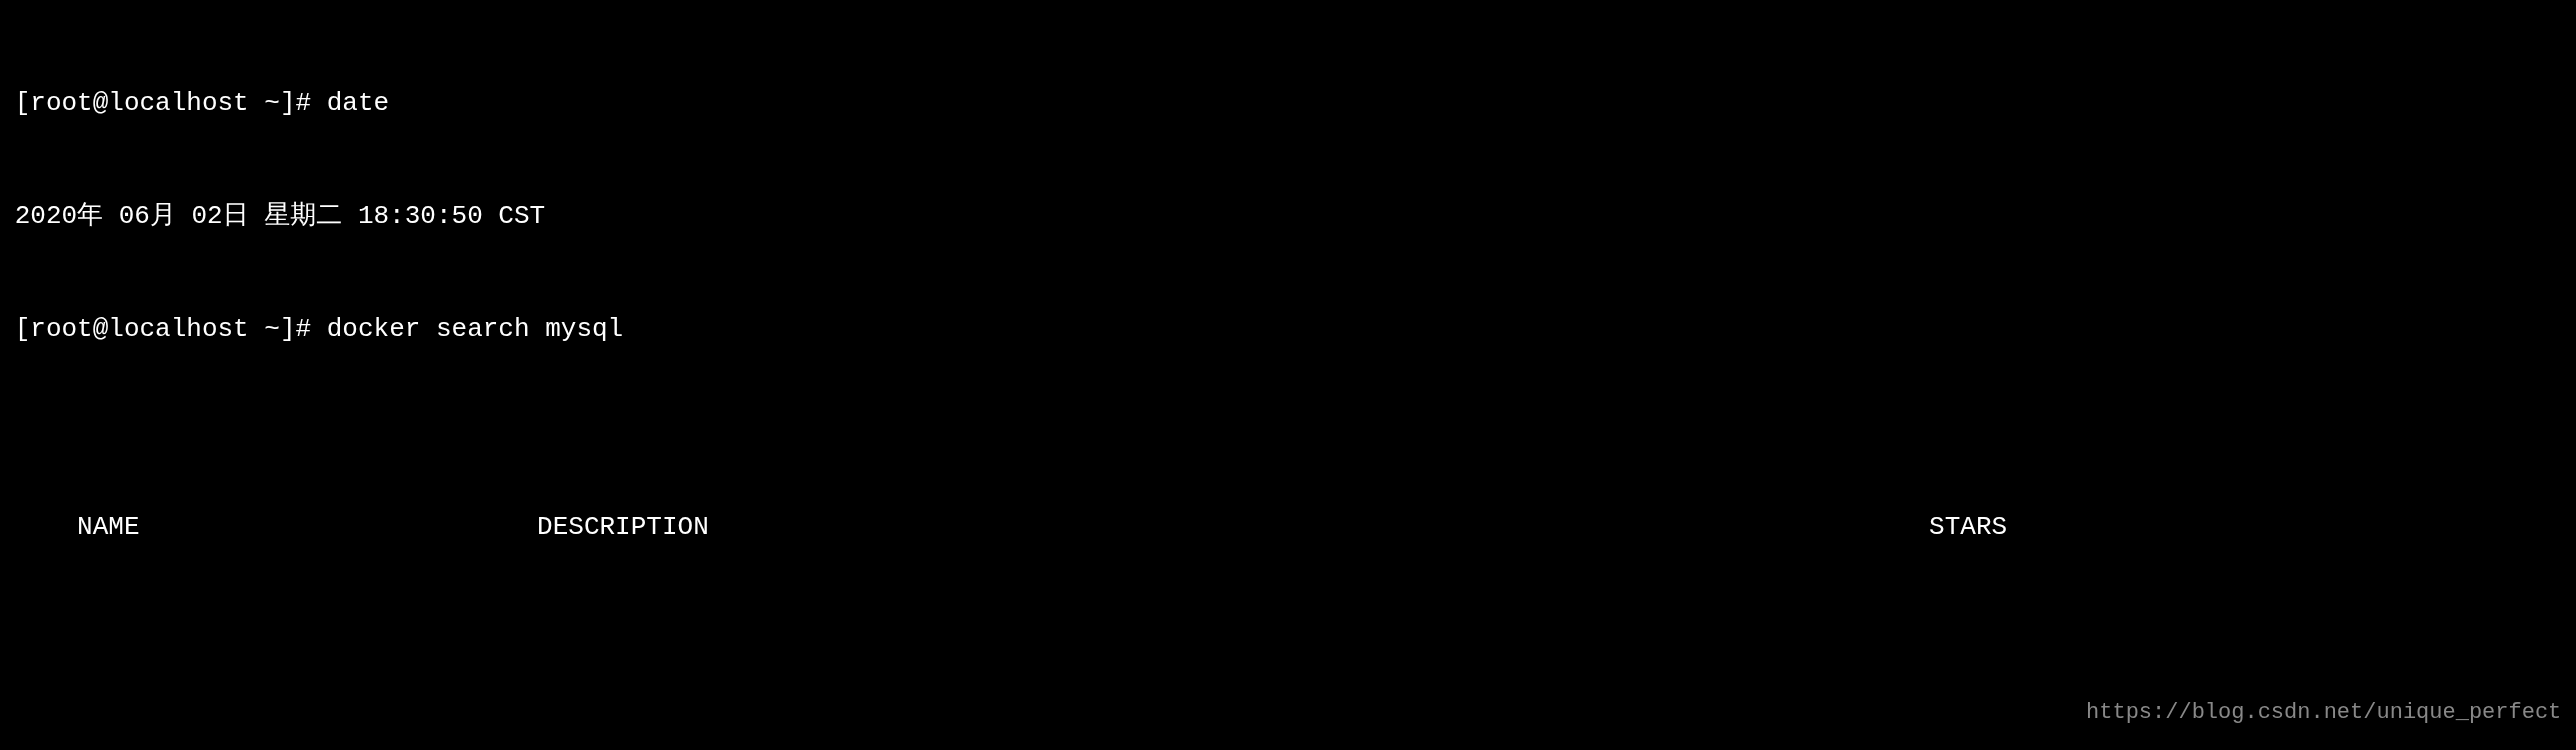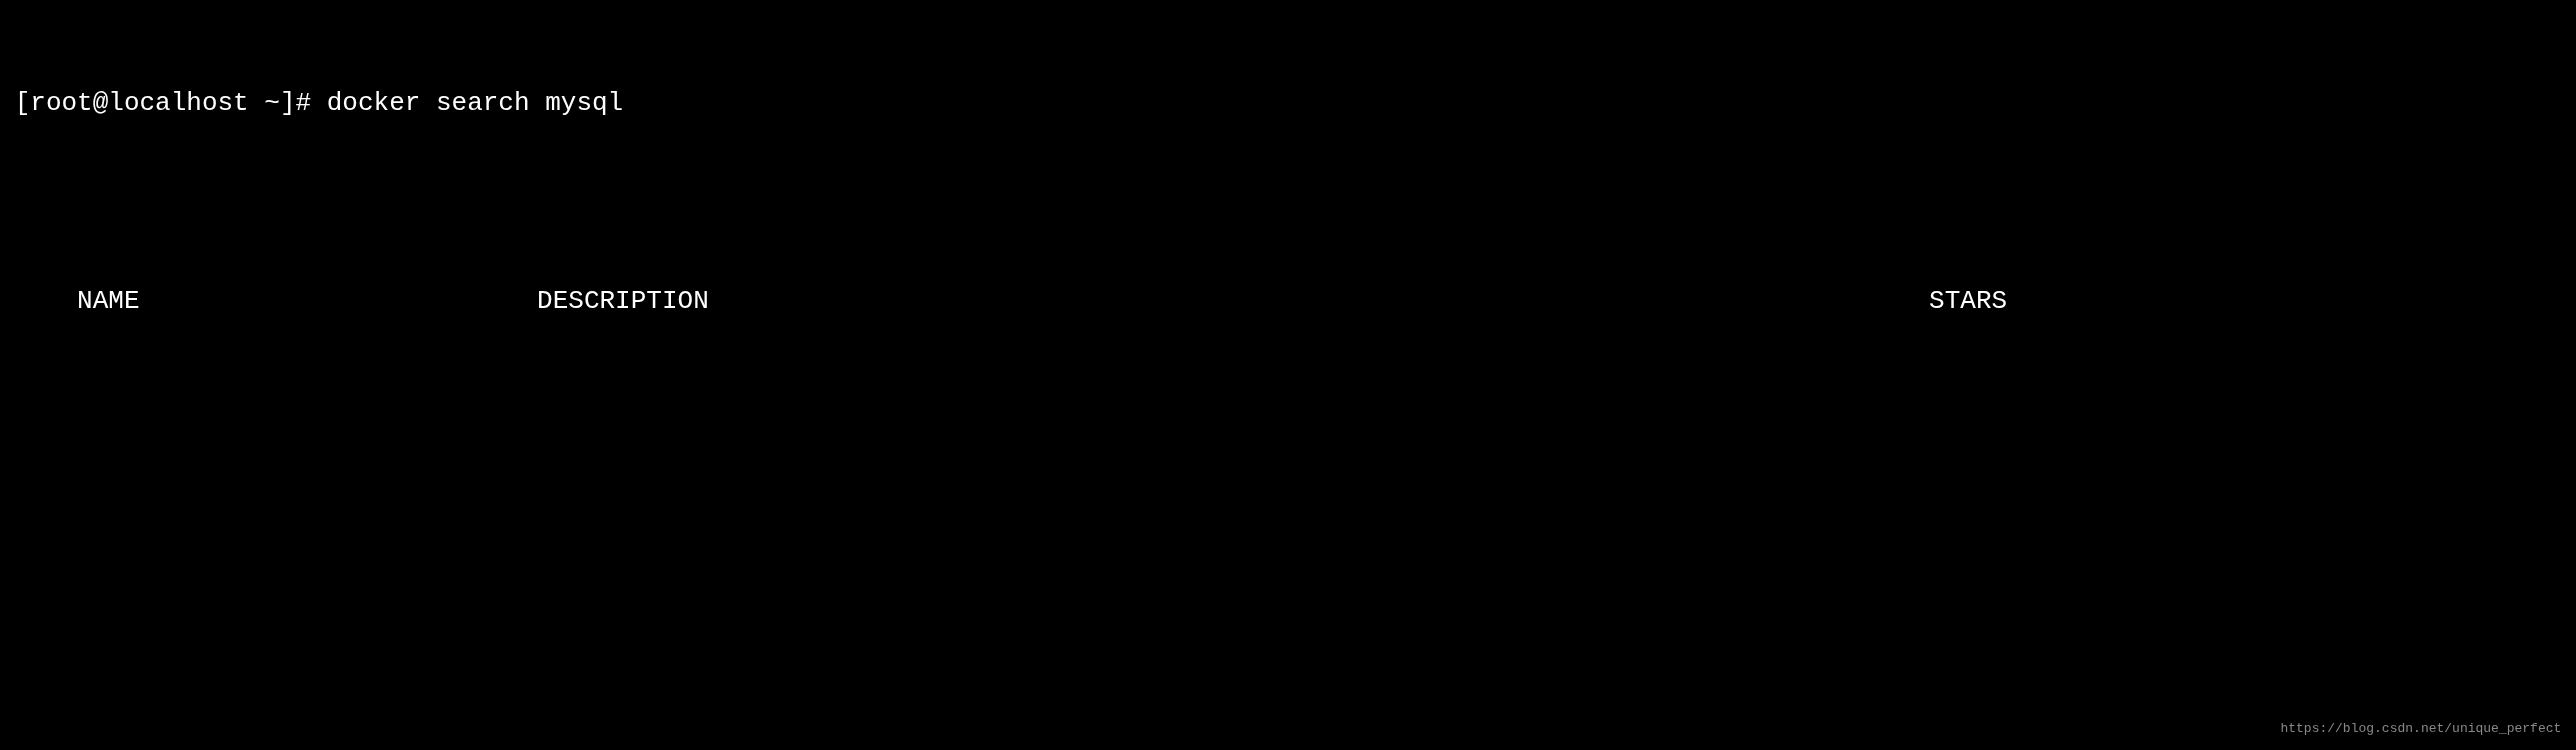--- a/index.html
+++ b/index.html
@@ -25,23 +25,23 @@
       white-space: pre;
       font-family: 'Courier New', Courier, monospace;
     }
 
     .line {
       display: block;
     }
 
     .watermark {
       position: absolute;
-      bottom: 12px;
+      bottom: 22px;
       right: 14.7px;
-      font-size: 13px;
+      font-size: 22px;
       color: #888888;
       font-family: 'Courier New', Courier, monospace;
     }
 
     .col-name {
       display: inline-block;
       width: 460px;
       margin-top: 48px;
     }
     .col-desc {
@@ -52,20 +52,22 @@
     .col-stars {
       display: inline-block;
       width: 184px;
       margin-left: 12px;
     }
   </style>
 </head>
 <body>
 
 <div class="terminal-content">
+  <span class="line">[root@localhost ~]# date</span>
+  <span class="line">2020年 06月 02日 星期二 18:30:50 CST</span>
   <span class="line">[root@localhost ~]# docker search mysql</span>
   <span class="line">
     <span class="col-name">NAME</span><span class="col-desc">DESCRIPTION</span><span class="col-stars">STARS</span>
   </span>
 
   
   
   
 
   

